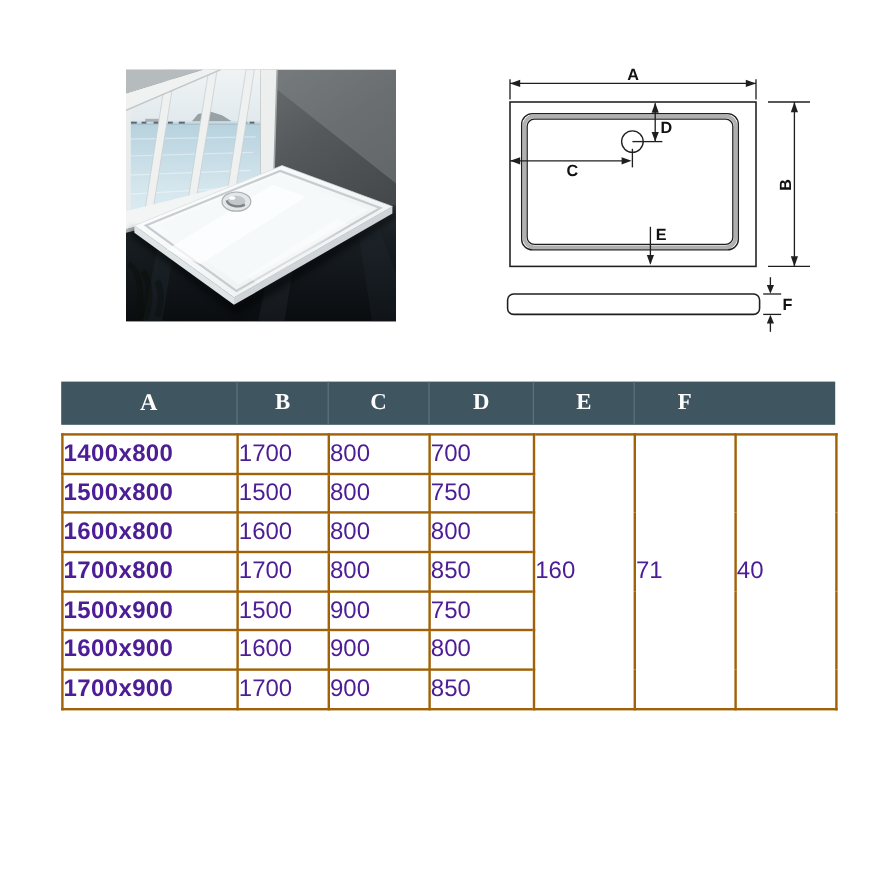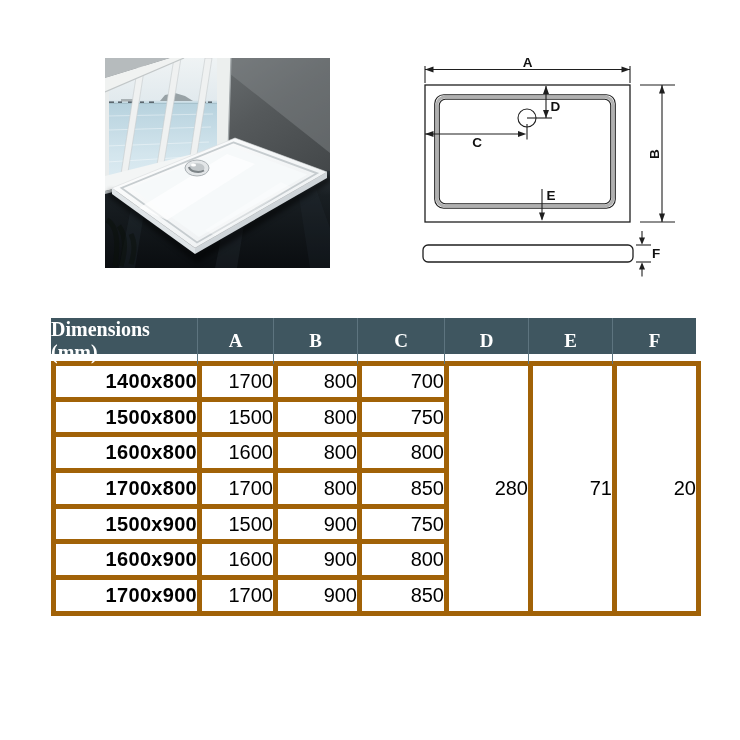--- a/index.html
+++ b/index.html
@@ -12,22 +12,22 @@
   .dfill{fill:#1f1f1f;stroke:none;}
   .dlabel{font:700 13.5px "Liberation Sans",sans-serif;fill:#111111;}
   .spec{position:absolute;left:51px;top:318px;width:645px;}
   .spec-header{display:grid;grid-template-columns:146px 76px 84px 87px 84px 84px 84px;
         height:36px;background:#3f5660;}
   .spec-header .hcell{display:flex;align-items:center;justify-content:center;
         color:#ffffff;font-family:"Liberation Serif",serif;font-weight:700;font-size:19px;
         border-left:1px solid #5d747f;}
   .spec-header .hcell:first-child{border-left:none;font-size:20px;}
   table.spec-body{border-collapse:collapse;table-layout:fixed;width:645px;margin-top:7px;}
-  table.spec-body td{border:5px solid #a16207;text-align:right;vertical-align:middle;
-        height:30.7px;padding:0;font-size:20px;color:#000000;background:#ffffff;}
+  table.spec-body td{border:2px solid #a16207;text-align:left;vertical-align:middle;
+        height:30.7px;padding:0;font-size:20px;color:#4c1d95;background:#ffffff;}
   td.size{font-weight:600;letter-spacing:0.3px;}
   td.shared{font-size:20px;}
 </style>
 </head>
 <body>
 
 <div class="page">
 
   <div class="photo">
     <svg viewBox="0 0 225 210" width="225" height="210">
@@ -187,21 +187,20 @@
         <polygon points="242,204.7 239,197.5 245,197.5" class="dfill"></polygon>
         <line x1="242" y1="229" x2="242" y2="236.5" class="dthin"></line>
         <polygon points="242,222.3 239,229.5 245,229.5" class="dfill"></polygon>
         <text x="252" y="218" text-anchor="start" class="dlabel">F</text>
       </g>
     </svg>
   </div>
 
   <div class="spec">
     <div class="spec-header">
-      <div class="hcell">Dimensions (mm)</div>
       <div class="hcell">A</div>
       <div class="hcell">B</div>
       <div class="hcell">C</div>
       <div class="hcell">D</div>
       <div class="hcell">E</div>
       <div class="hcell">F</div>
     </div>
 
     <table class="spec-body">
       <colgroup>
@@ -212,23 +211,23 @@
         <col style="width:84px">
           <col style="width:84px">
           <col style="width:84px">
       </colgroup>
       <tbody>
         <tr>
           <td class="size">1400x800</td>
           <td>1700</td>
           <td>800</td>
           <td>700</td>
-          <td class="shared" rowspan="7">280</td>
+          <td class="shared" rowspan="7">160</td>
           <td class="shared" rowspan="7">71</td>
-          <td class="shared" rowspan="7">20</td>
+          <td class="shared" rowspan="7">40</td>
         </tr>
         <tr>
           <td class="size">1500x800</td>
           <td>1500</td>
           <td>800</td>
           <td>750</td>
         </tr>
         <tr>
           <td class="size">1600x800</td>
           <td>1600</td>

